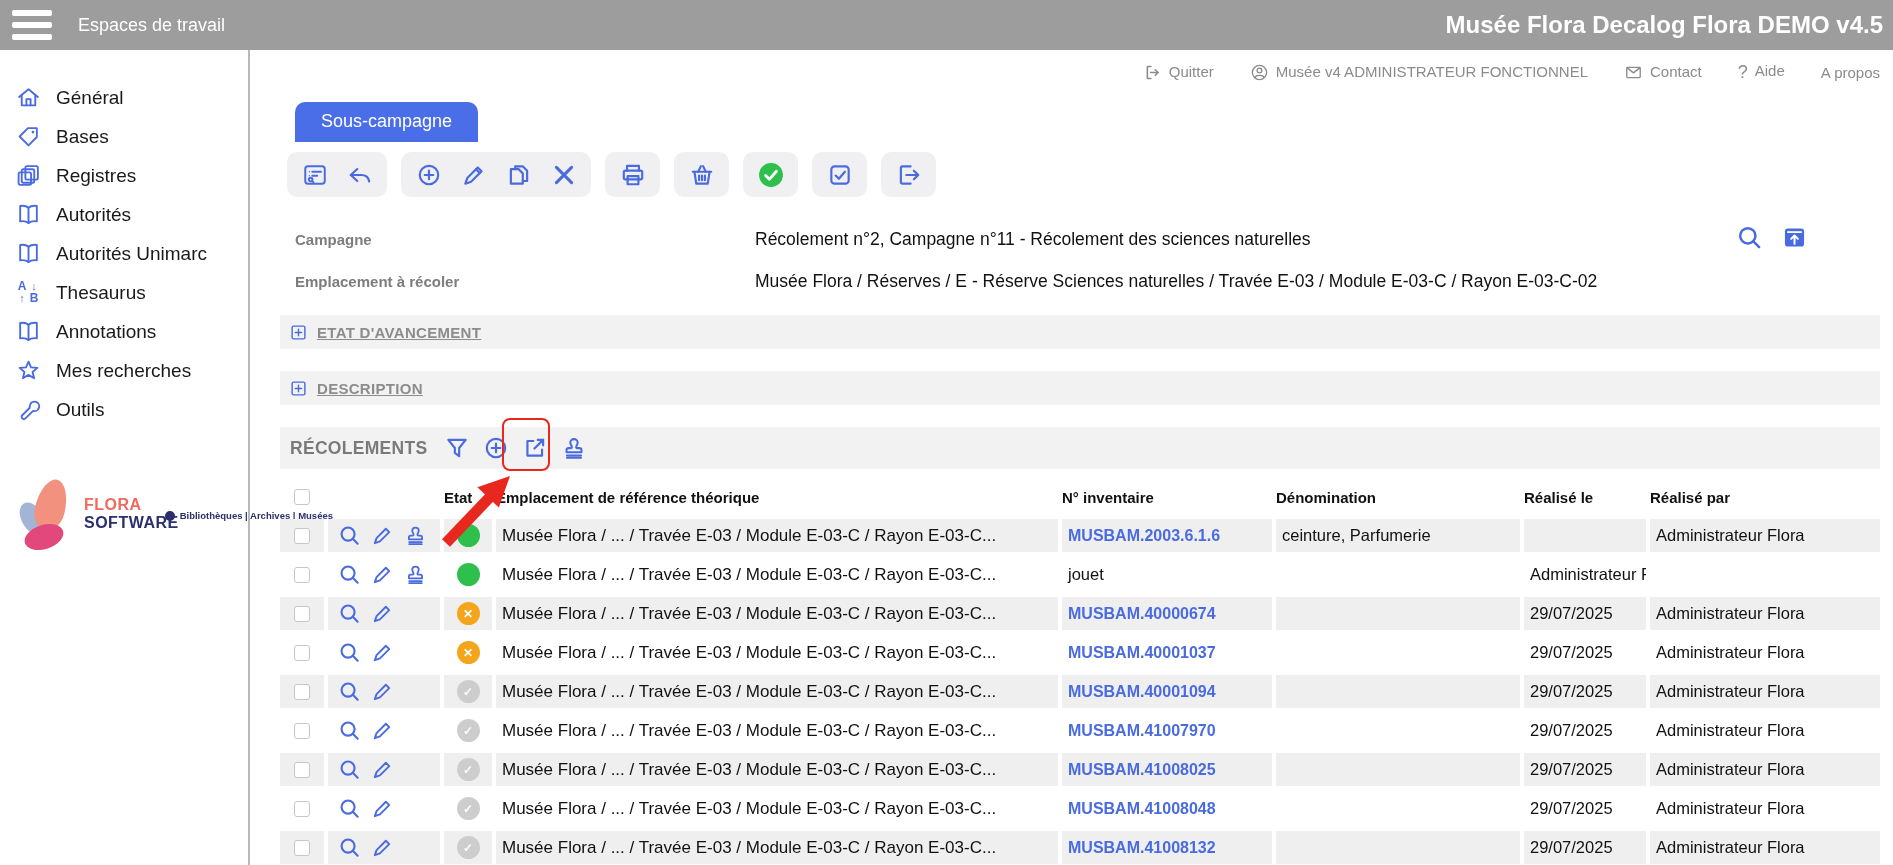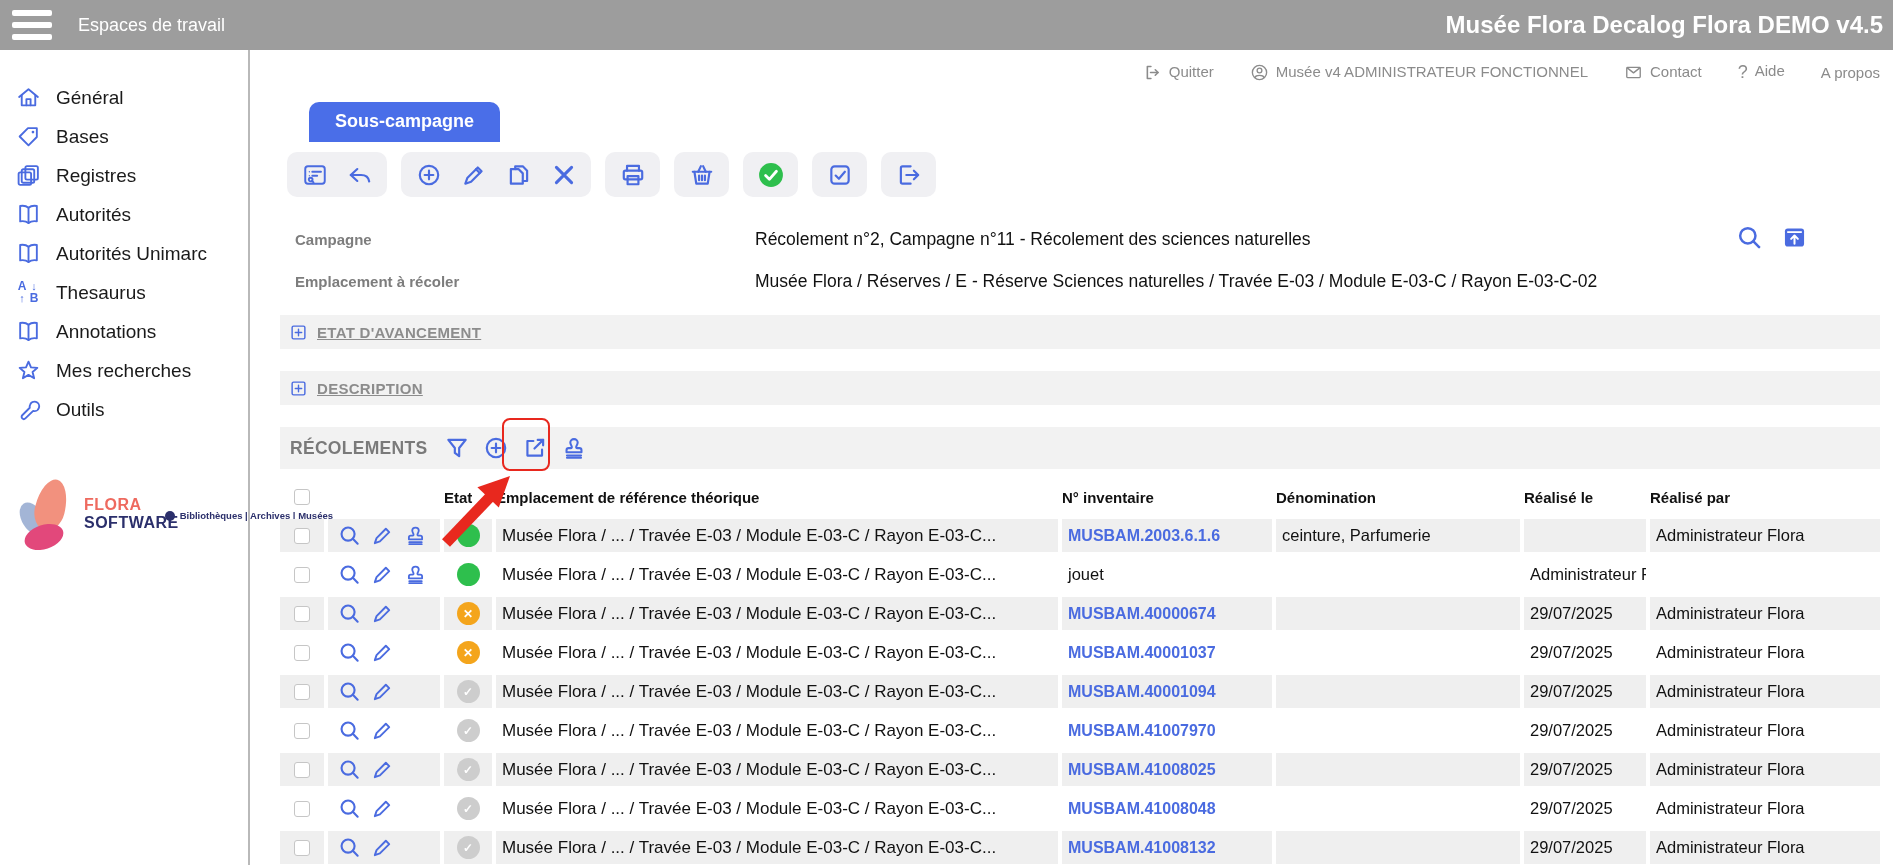--- a/index.html
+++ b/index.html
@@ -39,21 +39,21 @@
   .tagdot { width:10px; height:10px; border-radius:50%; background:#2b2f6b; flex:none; margin-left:-14px; }
   .tagline { font-size:9.5px; font-weight:bold; color:#2b2f6b; white-space:nowrap; }
 
   
   .main { flex:1; padding:0 13px 0 30px; min-width:0; }
   .userbar { height:44px; display:flex; align-items:center; justify-content:flex-end; gap:36px; color:#8b8b8b; font-size:15px; }
   .ulink { display:flex; gap:7px; cursor:pointer; white-space:nowrap; color:#8b8b8b; }
   .ulink svg { width:19px; height:19px; }
   .qmark { font-size:18px; color:#8b8b8b; }
 
-  .tabrow { margin-top:8px; margin-left:29px;font-weight:bold; }
+  .tabrow { margin-top:8px; margin-left:15px; }
   .tab-btn { display:inline-block; background:#4a6ee8; color:#fff; font-size:18px; padding:9px 26px 10px; border-radius:10px 10px 0 0; cursor:pointer; }
 
   .toolbar { margin-top:10px; margin-left:7px; display:flex; gap:14px; align-items:center; }
   .tgroup { background:#f0f0f3; border-radius:10px; display:flex; align-items:center; gap:18px; padding:9px 14px; }
   .tbtn { width:27px; height:27px; display:flex; align-items:center; justify-content:center; cursor:pointer; }
   .tbtn svg { width:26px; height:26px; }
 
   .fields { margin-top:24px; margin-left:15px; display:flex; flex-direction:column; gap:6px;justify-content:flex-end; }
   .frow { display:flex; align-items:center; height:36px; position:relative; }
   .flabel { width:460px; font-size:15px; font-weight:bold; color:#7d7d7d; flex:none; }

